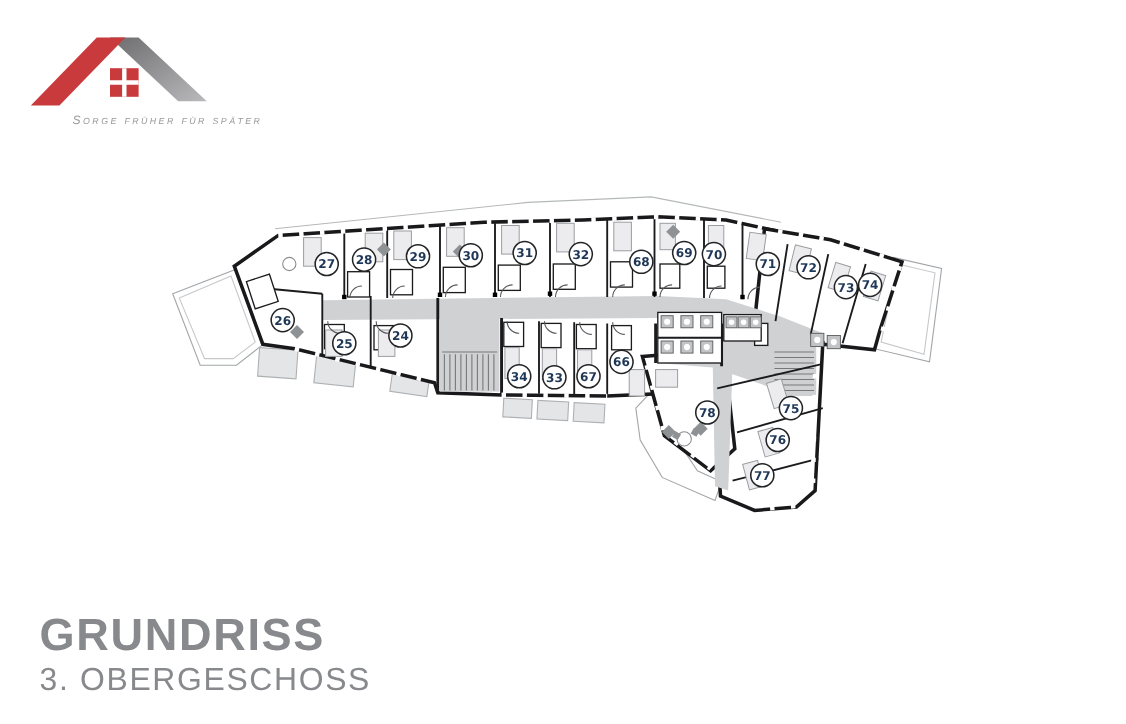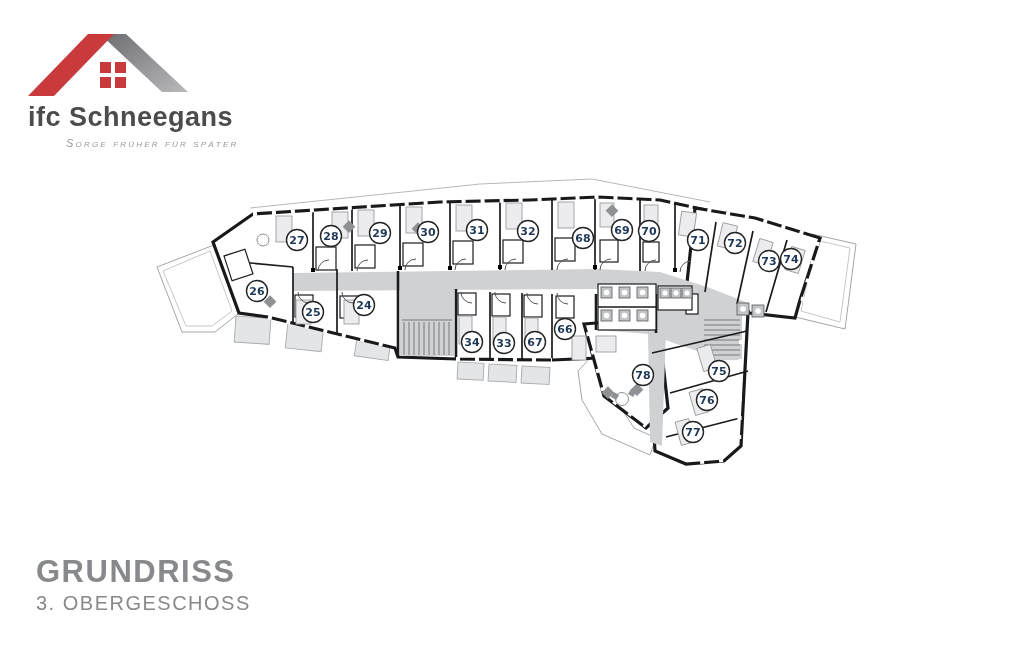--- a/index.html
+++ b/index.html
@@ -6,22 +6,22 @@
   .stage{position:relative;width:1024px;height:658px;background:#ffffff;overflow:hidden;
          font-family:"Liberation Sans",sans-serif;}
   
   .logo{position:absolute;left:28px;top:30px;width:260px;}
   .logo svg{display:block;}
   .brand{font-size:27px;font-weight:bold;color:#4c4c4e;letter-spacing:.5px;margin-top:2px;}
   .tagline{font-size:11px;font-style:italic;font-variant:small-caps;color:#96989b;
            letter-spacing:2.2px;margin:4px 0 0 38px;}
   
   .title-block{position:absolute;left:36px;top:556px;color:#87898c;}
-  .title-main{font-size:31px;font-weight:800;letter-spacing:1.5px;line-height:1.05;}
-  .title-sub{font-size:20px;font-weight:400;letter-spacing:1.5px;margin-top:3px;}
+  .title-main{font-size:41px;font-weight:800;letter-spacing:1.5px;line-height:1.05;}
+  .title-sub{font-size:29px;font-weight:400;letter-spacing:1.5px;margin-top:3px;}
   
   #plan{position:absolute;left:0;top:0;}
   .wall-thick{fill:#ffffff;stroke:#19191b;stroke-width:3.2;stroke-linejoin:miter;}
   .wall-in{stroke:#1b1b1d;stroke-width:1.7;fill:none;}
   .wall-in2{stroke:#1b1b1d;stroke-width:2.6;fill:none;}
   .corridor{fill:#cfd1d3;stroke:none;}
   .terrace{fill:#ffffff;stroke:#a3a6a9;stroke-width:1;}
   .terrace-in{fill:none;stroke:#c6c8ca;stroke-width:1;}
   .balcony{fill:#e4e5e7;stroke:#aeb1b3;stroke-width:1;}
   .winddash{fill:none;stroke:#ffffff;stroke-width:4.2;stroke-dasharray:4 15;}
@@ -48,21 +48,20 @@
           <stop offset="0" stop-color="#6d6d6f"></stop>
             <stop offset="1" stop-color="#b9b9bb"></stop>
         </linearGradient>
       </defs>
       <polygon points="72,4 98,4 160,62 134,62" fill="url(#gr)"></polygon>
       <polygon points="0,66 60,4 86,4 26,66" fill="#c93a3c"></polygon>
       <rect x="72" y="32" width="26" height="26" fill="#c93a3c"></rect>
       <line x1="85" y1="32" x2="85" y2="58" stroke="#fff" stroke-width="4"></line>
       <line x1="72" y1="45" x2="98" y2="45" stroke="#fff" stroke-width="4"></line>
     </svg>
-    <div class="brand">ifc Schneegans</div>
     <div class="tagline">Sorge früher für später</div>
   </div>
 
   <svg id="plan" width="1024" height="658" viewBox="0 0 1024 658">
 
     <g>
       <polygon class="terrace" points="157,267 214,245 238,314 215,332 182,332"></polygon>
       <polygon class="terrace-in" points="163,271 210,251 232,311 212,326 186,326"></polygon>
       <polygon class="terrace" points="812,234 856,244 845,329 795,317"></polygon>
       <polygon class="terrace-in" points="816,240 850,248 840,322 801,311"></polygon>

